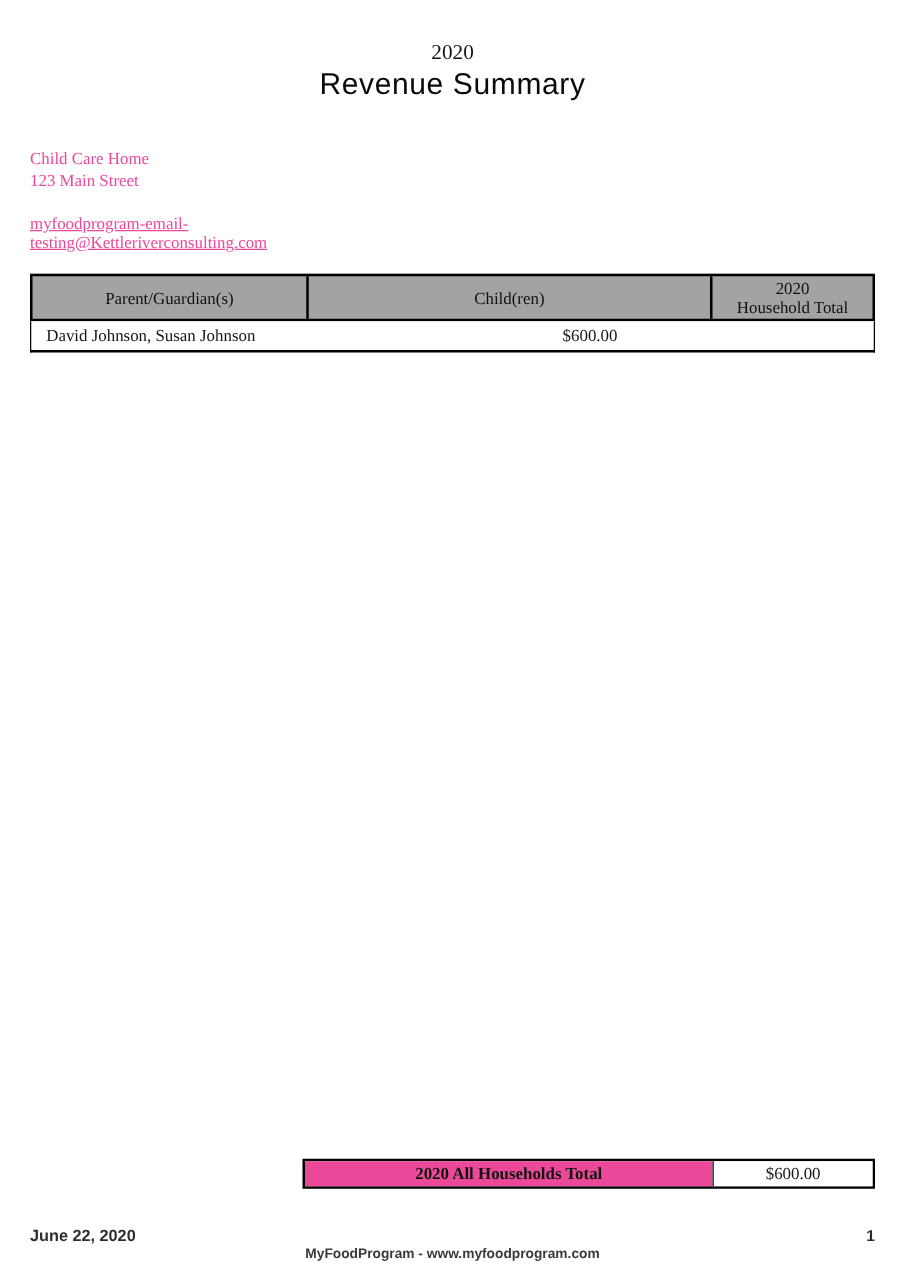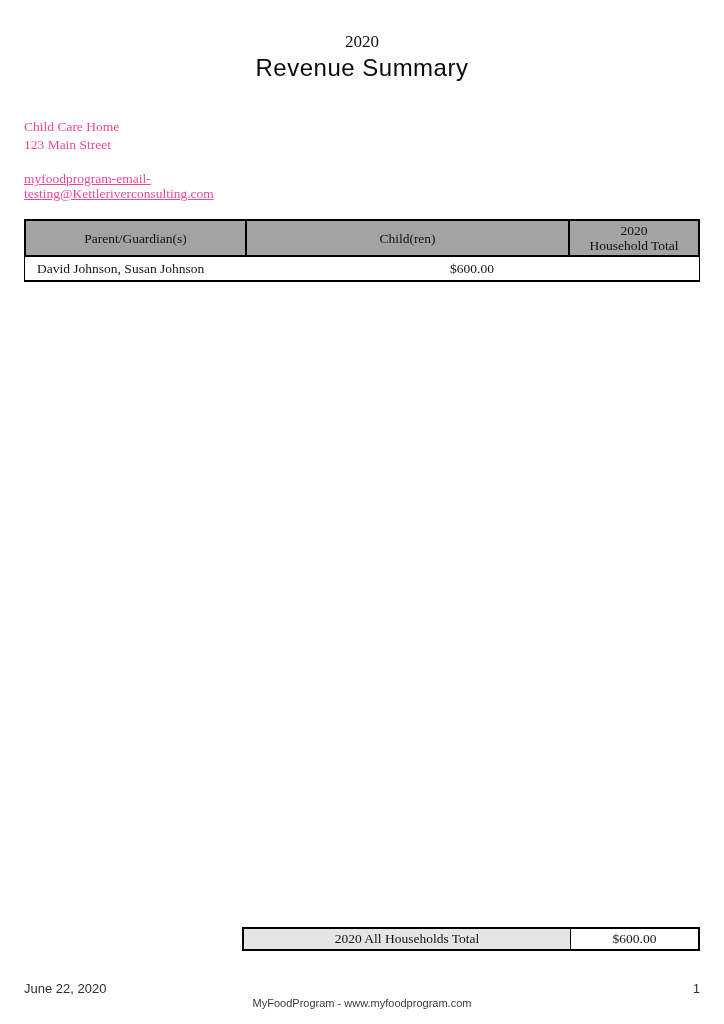--- a/index.html
+++ b/index.html
@@ -99,46 +99,48 @@
     position: absolute;
     left: 242px;
     top: 927px;
     width: 458px;
     height: 24px;
     border: 2px solid #000;
     display: flex;
     font-size: 13.5px;
   }
   .summary-label {
-    background: #e5e5e5;
+    background: #ec4899;
     flex: 1;
     display: flex;
     align-items: center;
     justify-content: center;
     color: #111;
+    font-weight: bold;
   }
   .summary-value {
     background: #ffffff;
     width: 128px;
     border-left: 1px solid #000;
     display: flex;
     align-items: center;
     justify-content: center;
     color: #161616;
   }
 
   
   .footer {
     position: absolute;
     left: 0;
     top: 981px;
     width: 724px;
     height: 20px;
     font-family: "Liberation Sans", sans-serif;
     color: #2e2e2e;
+    font-weight: bold;
   }
   .footer-date {
     position: absolute;
     left: 24px;
     top: 0;
     font-size: 13px;
   }
   .footer-center {
     position: absolute;
     left: 0;

